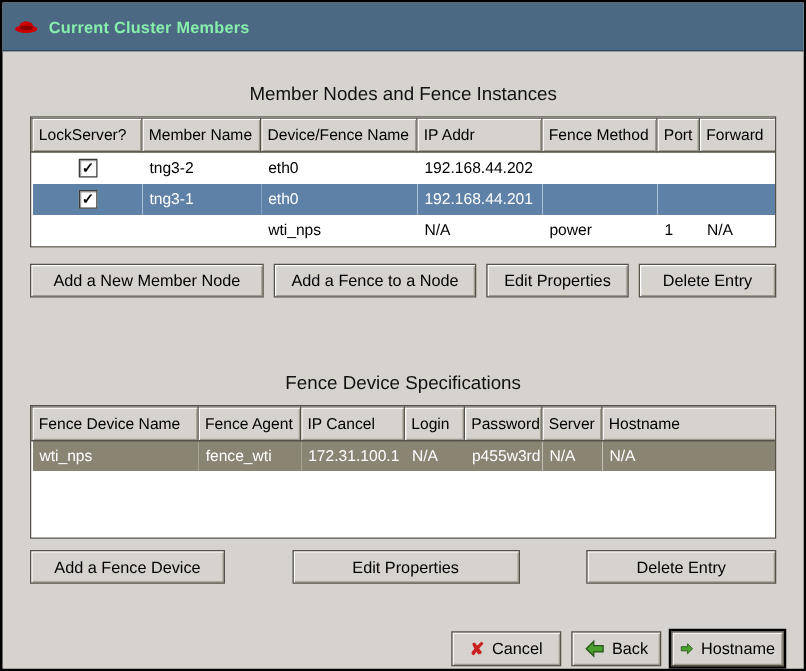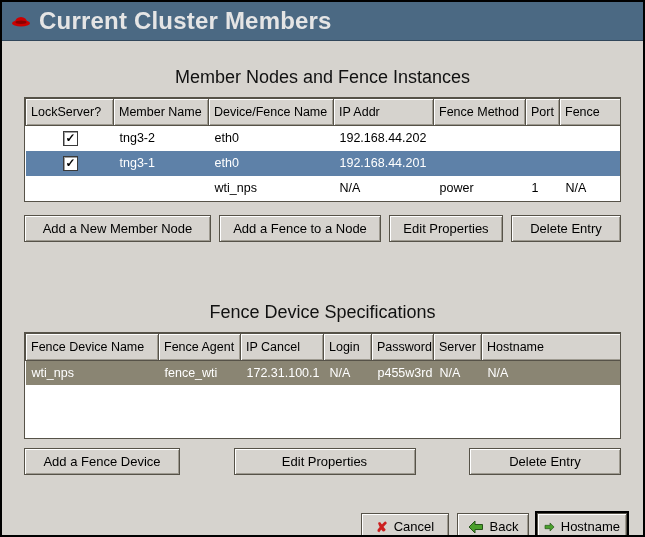--- a/index.html
+++ b/index.html
@@ -1,21 +1,21 @@
 <!DOCTYPE html>
 <html><head>
 <meta charset="utf-8">
 <style>
   html,body{margin:0;padding:0;background:#000;}
   body{width:645px;height:537px;font-family:"Liberation Sans",sans-serif;}
   .window{position:relative;width:645px;height:537px;box-sizing:border-box;border:2px solid #000;background:#d6d3ce;overflow:hidden;}
   .titlebar{height:38px;background:#4b6983;display:flex;align-items:center;gap:8px;padding:0 9px;border-bottom:1px solid #31465a;}
-  .titlebar .title{color:#e5e5e5;font-weight:bold;font-size:24px;letter-spacing:.2px;}
+  .titlebar .title{color:#86efac;font-weight:bold;font-size:13px;letter-spacing:.2px;}
   .content{padding:0 22px;}
-  .section-title{text-align:center;font-size:18px;color:#111;margin:26px 0 9px 0;}
+  .section-title{text-align:center;font-size:15px;color:#111;margin:26px 0 9px 0;}
   .section-title.second{margin-top:60px;}
   .table-wrap{background:#ffffff;border:1px solid #565248;overflow:hidden;}
   .table-wrap.fence{height:107px;box-sizing:border-box;}
   table.grid{border-collapse:collapse;table-layout:fixed;width:100%;font-size:12.5px;color:#000;}
   table.grid th{background:#d6d3ce;font-weight:normal;text-align:left;padding:0 4px 0 5px;height:27px;box-sizing:border-box;border:1px solid #565248;box-shadow:inset 1px 1px 0 #ffffff, inset -1px -1px 0 #9e9a90;white-space:nowrap;overflow:hidden;}
   table.grid td{height:25px;box-sizing:border-box;padding:0 4px 0 6px;white-space:nowrap;overflow:hidden;background-clip:padding-box;}
   tr.sel-active td{background:#5e81a8;color:#fff;}
   tr.sel-inactive td{background:#8a8573;color:#fff;}
   .cb-cell{text-align:center;}
   .checkbox{display:inline-block;width:13px;height:13px;background:#fff;border:1px solid #3a3a3a;box-shadow:inset 1px 1px 0 #a0a0a0;line-height:13px;text-align:center;color:#000;font-size:12px;font-weight:bold;vertical-align:middle;}
@@ -62,21 +62,21 @@
             <col style="width:66px">
         </colgroup>
         <thead>
           <tr>
             <th>LockServer?</th>
             <th>Member Name</th>
             <th>Device/Fence Name</th>
             <th>IP Addr</th>
             <th>Fence Method</th>
             <th>Port</th>
-            <th>Fence</th>
+            <th>Forward</th>
           </tr>
         </thead>
         <tbody>
           <tr>
             <td class="cb-cell"><span class="checkbox"><span>✓</span></span></td>
             <td>tng3-2</td>
             <td>eth0</td>
             <td>192.168.44.202</td>
             <td></td>
             <td></td>

